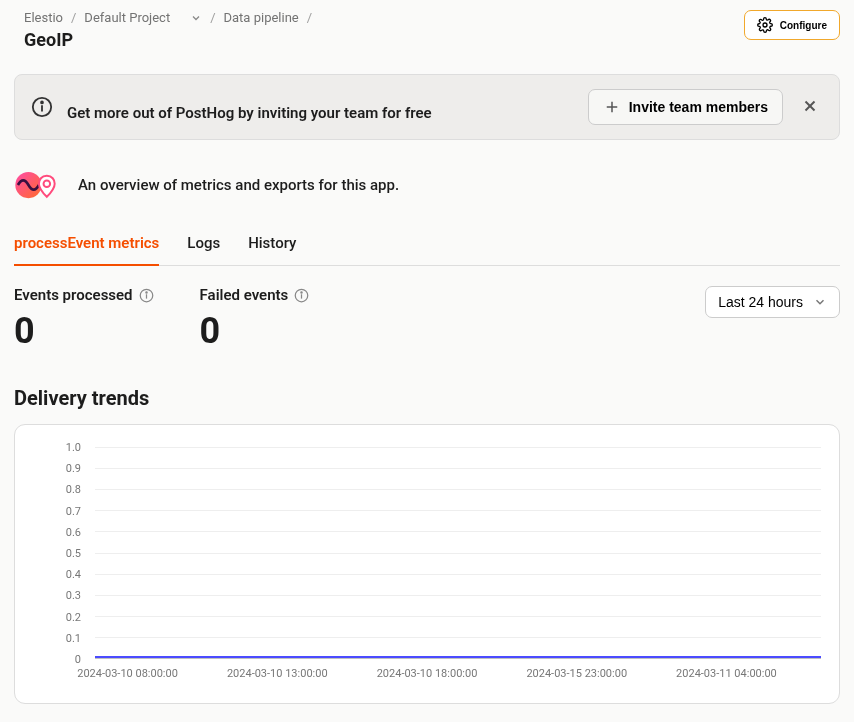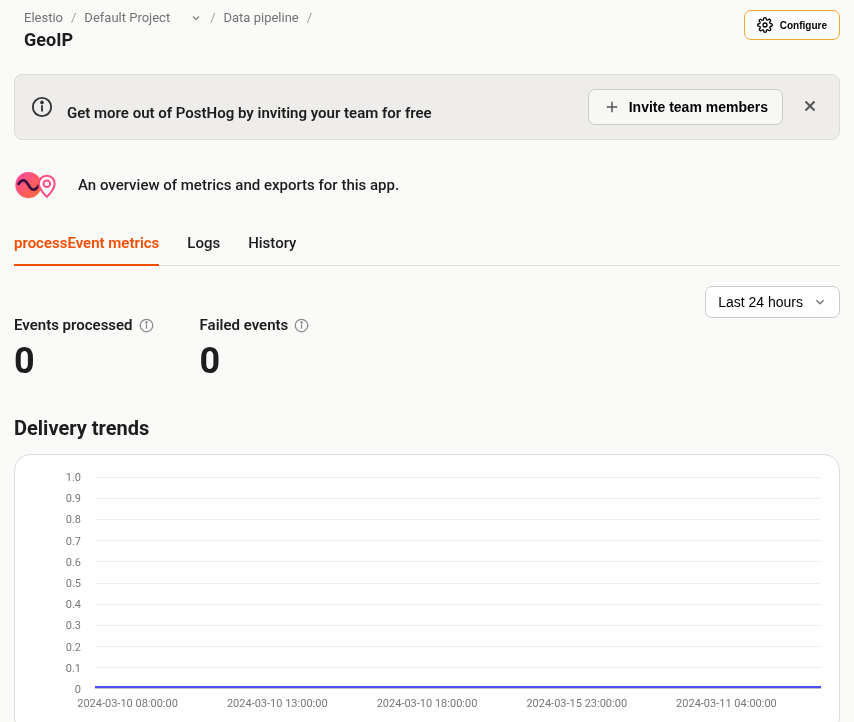--- a/index.html
+++ b/index.html
@@ -112,21 +112,20 @@
       border-bottom-color: #f54e00;
       font-weight: 600;
     }
     .metrics-row {
       display: flex;
       align-items: flex-start;
       margin-top: 20px;
     }
     .metric {
       margin-right: 46px;
-      margin-top: 30px;
     }
     .metric-label {
       font-weight: 600;
       font-size: 15px;
       display: flex;
       align-items: center;
       gap: 6px;
     }
     .metric-value {
       font-size: 36px;
@@ -146,21 +145,21 @@
       cursor: pointer;
     }
     .section-title {
       font-size: 20px;
       font-weight: 700;
       margin-top: 34px;
     }
     .chart-card {
       margin-top: 14px;
       border: 1px solid #ddd;
-      border-radius: 16px;
+      border-radius: 11px;
       background: #fff;
       padding: 22px 18px 18px 18px;
     }
     .chart-area {
       position: relative;
       height: 238px;
     }
     .y-axis {
       position: absolute;
       left: 0;

